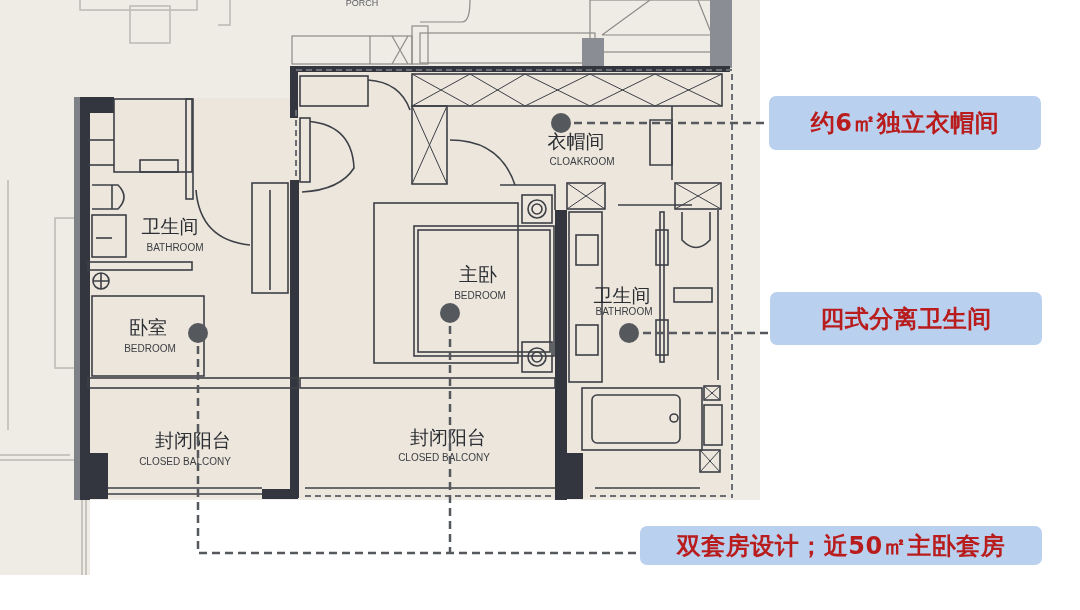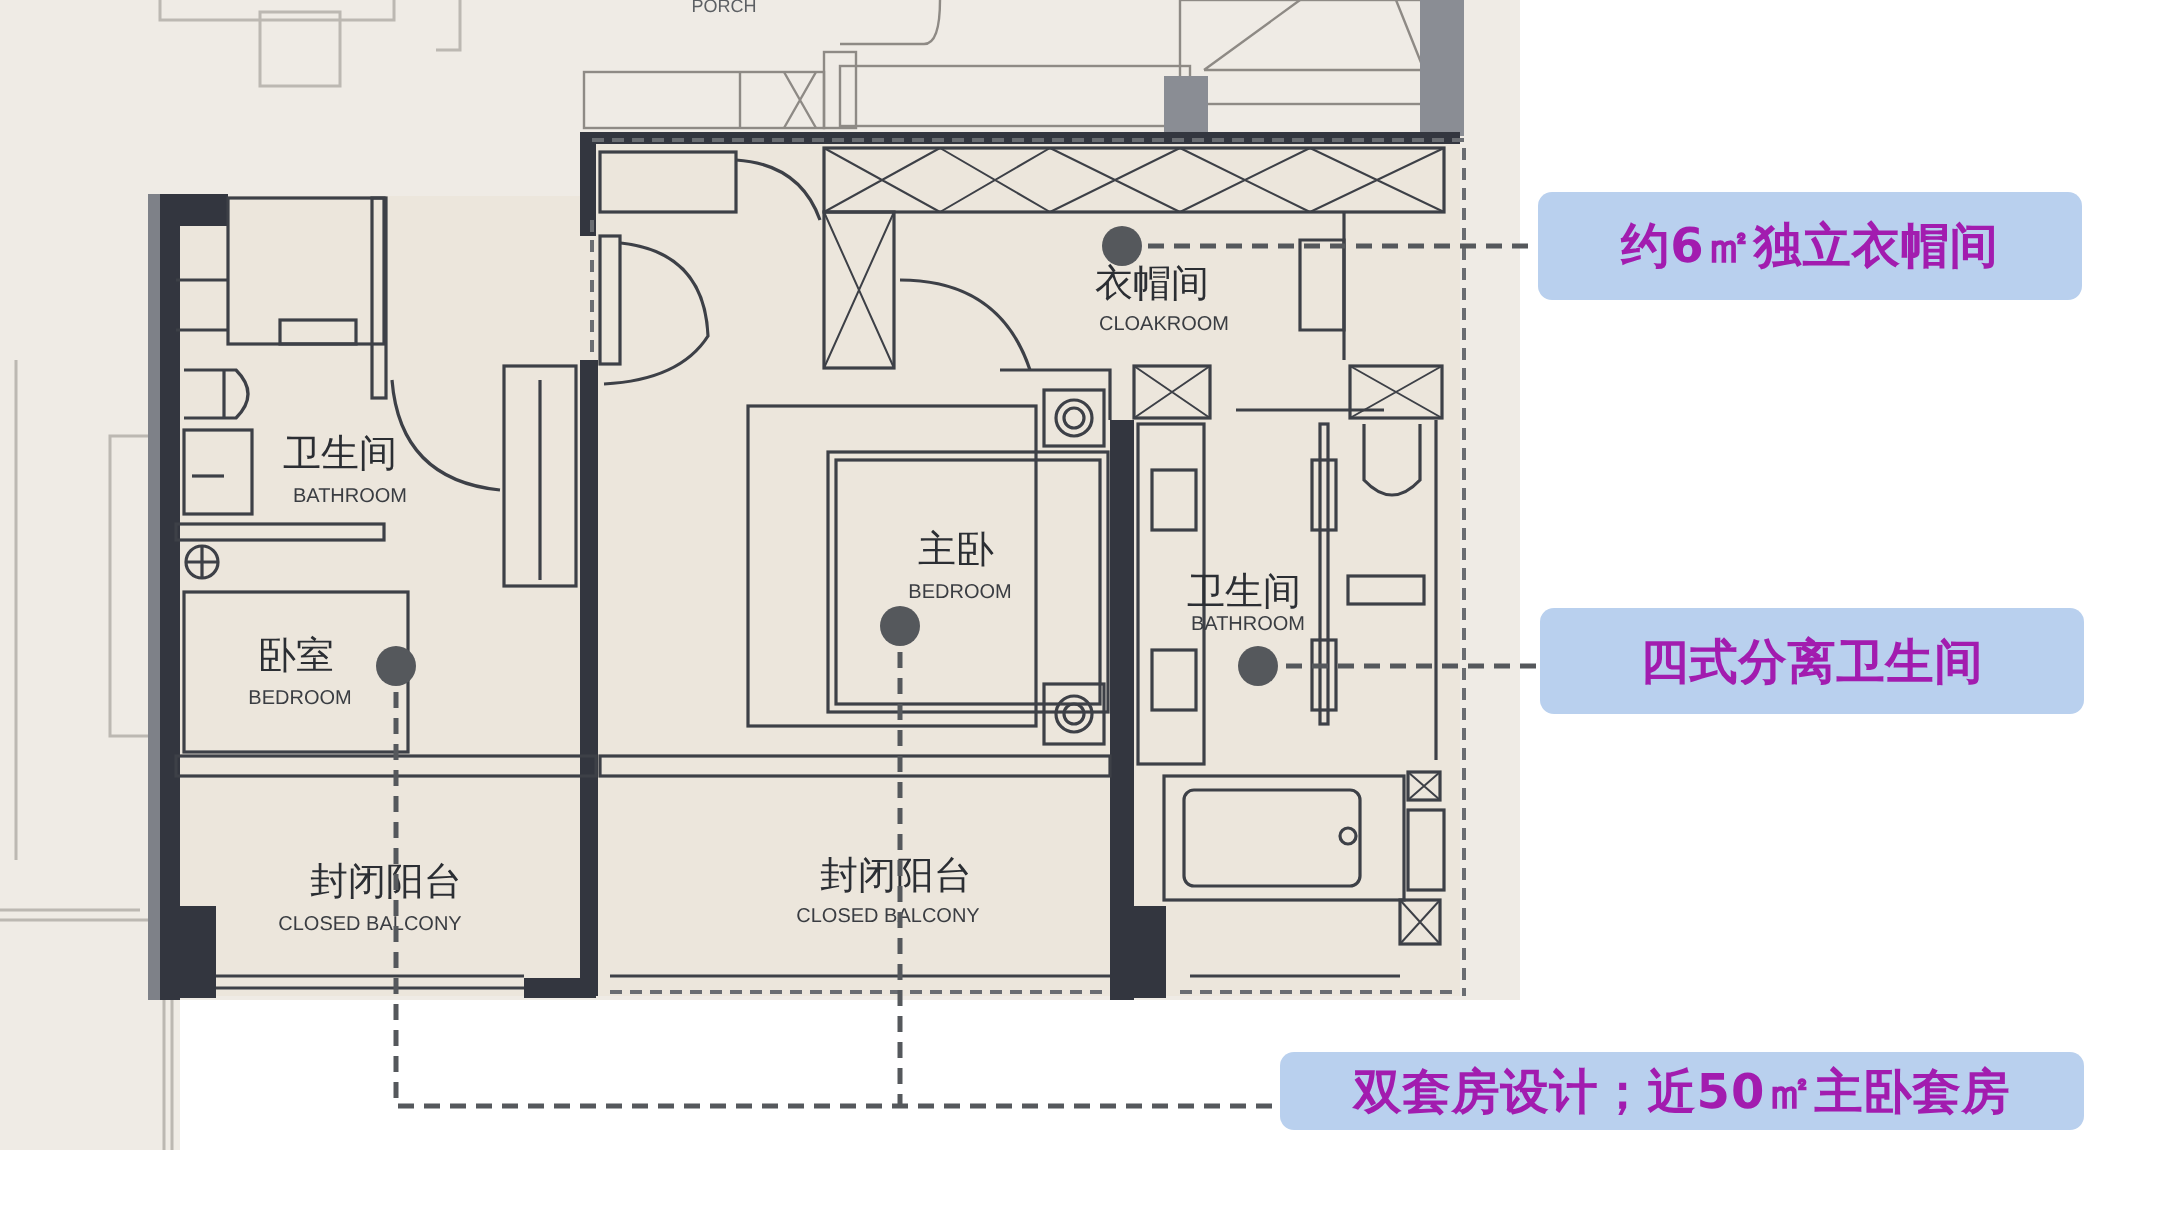--- a/index.html
+++ b/index.html
@@ -1,18 +1,18 @@
 <!DOCTYPE html>
 <html><head>
 <meta charset="utf-8">
 <style>
   html,body{margin:0;padding:0;}
   body{width:1080px;height:610px;position:relative;overflow:hidden;background:#ffffff;font-family:"DejaVu Sans",sans-serif;}
   #plan{position:absolute;left:0;top:0;}
-  .callout{position:absolute;background:#b9d0ee;border-radius:7px;color:#a21caf;font-weight:bold;display:flex;align-items:center;justify-content:center;font-family:"DejaVu Sans",sans-serif;letter-spacing:0.5px;}
+  .callout{position:absolute;background:#b9d0ee;border-radius:7px;color:#b91c1c;font-weight:bold;display:flex;align-items:center;justify-content:center;font-family:"DejaVu Sans",sans-serif;letter-spacing:0.5px;}
   .room-cn{font-family:"DejaVu Sans",sans-serif;font-size:19px;fill:#2b2e33;}
   .room-en{font-family:"Liberation Sans",sans-serif;font-size:10px;fill:#3a3d42;}
   .ctx-en{font-family:"Liberation Sans",sans-serif;font-size:9px;fill:#5c5f63;}
 </style>
 </head>
 <body>
 
 <svg id="plan" width="1080" height="610" viewBox="0 0 1080 610" xmlns="http://www.w3.org/2000/svg">
 
   <rect x="0" y="0" width="1080" height="610" fill="#ffffff"></rect>
@@ -180,18 +180,18 @@
     <circle cx="561" cy="123" r="10"></circle>
     <circle cx="629" cy="333" r="10"></circle>
     <circle cx="198" cy="333" r="10"></circle>
     <circle cx="450" cy="313" r="10"></circle>
   </g>
 </svg>
 
 <div class="callout" style="left:769px;top:96px;width:272px;height:54px;font-size:24px;">
   <span>约6㎡独立衣帽间</span>
 </div>
-<div class="callout" style="left:770px;top:304px;width:272px;height:53px;font-size:24px;">
+<div class="callout" style="left:770px;top:292px;width:272px;height:53px;font-size:24px;">
   <span>四式分离卫生间</span>
 </div>
 <div class="callout" style="left:640px;top:526px;width:402px;height:39px;font-size:24px;">
   <span>双套房设计；近50㎡主卧套房</span>
 </div>
 
 </body></html>

